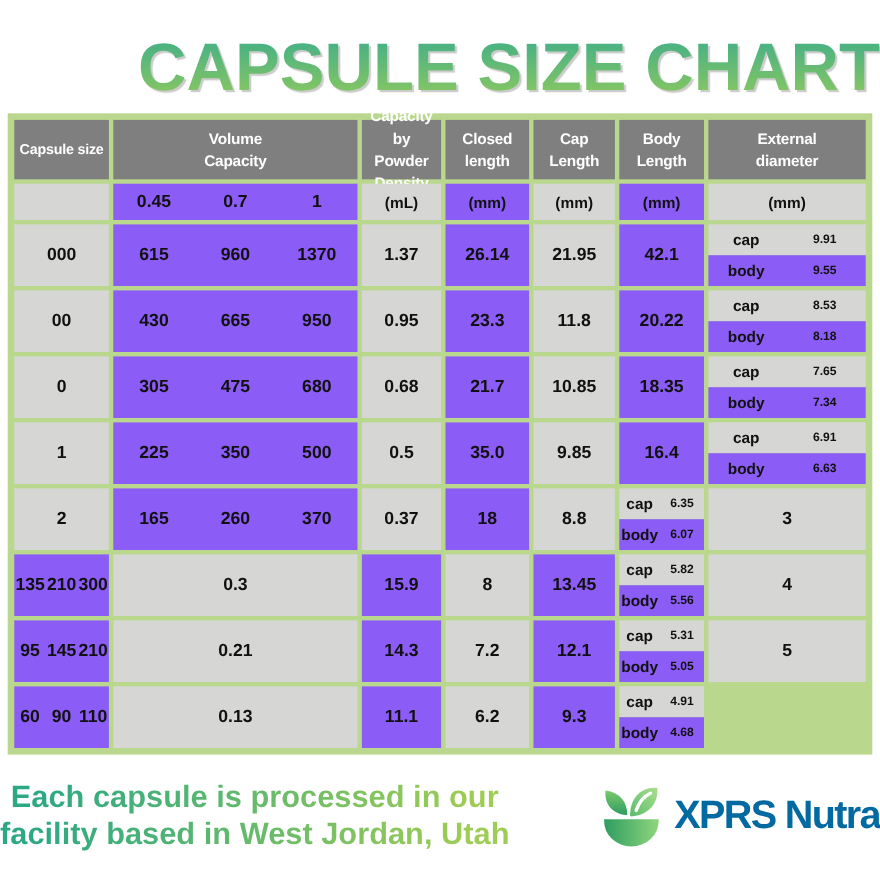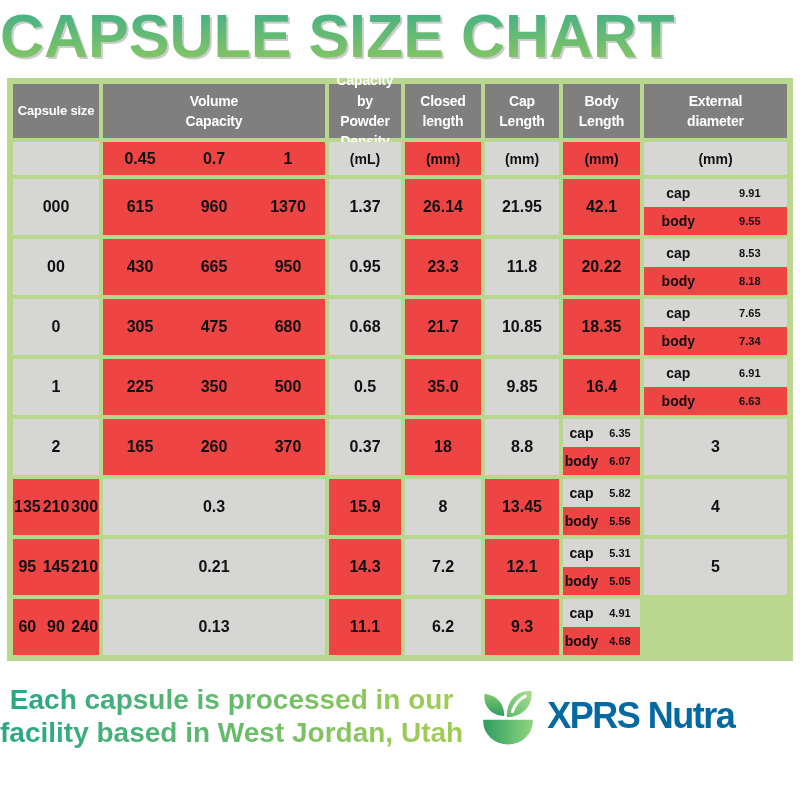--- a/index.html
+++ b/index.html
@@ -1,57 +1,57 @@
 <!DOCTYPE html>
 <html><head>
 <meta charset="utf-8">
 <style>
   * { margin:0; padding:0; box-sizing:border-box; }
   html,body { width:800px; height:800px; background:#ffffff; overflow:hidden;
               font-family:"Liberation Sans", sans-serif; }
 
   
   .title {
-    margin:0 0 6px; text-align:left;
+    margin:25px 0 6px; text-align:right;
     font-size:61px; font-weight:bold; letter-spacing:0px; line-height:72px;
     background:linear-gradient(180deg,#3fae89 8%,#8fc95d 95%);
     -webkit-background-clip:text; background-clip:text; color:transparent;
     filter:drop-shadow(2px 2px 0 rgba(110,110,110,0.35));
     white-space:nowrap;
     text-decoration:underline;
   }
 
   
   .cap-table {
     width:786px; margin:3px auto 18px;
     background:#b9d88d;
     display:grid;
     grid-template-columns:86px 222px 72px 76px 74px 77px 143px;
     grid-template-rows:54px 33px repeat(8,56px);
     gap:4px; padding:6px;
   }
   .cell { display:flex; align-items:center; justify-content:center;
           font-weight:bold; color:#111; text-align:center; }
   .gray  { background:#d6d6d4; }
-  .light { background:#ef4444; }
+  .light { background:#8b5cf6; }
   .hdr   { background:#7f7f7f; color:#ffffff; font-size:14px; line-height:1.45;
            white-space:pre-line; letter-spacing:-0.2px; }
   .hdr-size { font-size:13px; }
   .units { font-size:14px; }
   .num   { font-size:16px; }
   .weight { padding:0; }
   .weight span { flex:1; text-align:center; font-size:16px; font-weight:bold; }
 
   .ext { flex-direction:column; padding:0; background:transparent; }
   .ext-half { flex:1; width:100%; display:flex; align-items:center; }
   .ext-label { flex:0 0 48%; text-align:center; font-size:14px; font-weight:bold; }
   .ext-value { flex:0 0 52%; text-align:center; font-size:11px; font-weight:bold; }
 
   
-  .footer { margin-top:22px; display:flex; align-items:center; justify-content:flex-start; gap:14px; }
+  .footer { margin-top:22px; display:flex; align-items:center; justify-content:space-between; gap:14px; }
   .tagline {
     font-size:28px; font-weight:bold; line-height:1.18; text-align:center;
     white-space:pre-line;
     background:linear-gradient(100deg,#2ca883 8%,#9fcc55 92%);
     -webkit-background-clip:text; background-clip:text; color:transparent;
   }
   .brand { display:flex; align-items:center; gap:8px; }
   .brand-name { font-size:36px; font-weight:bold; color:#0369a1; letter-spacing:-1.5px;
                 white-space:nowrap; }
 </style>
@@ -231,21 +231,21 @@
     <div class="ext-half light">
       <span class="ext-label">body</span>
       <span class="ext-value">5.05</span>
     </div>
   </div>
 
   <div class="cell gray num">5</div>
   <div class="cell light weight">
     <span>60</span>
     <span>90</span>
-    <span>240</span>
+    <span>110</span>
   </div>
   <div class="cell gray num">0.13</div>
   <div class="cell light num">11.1</div>
   <div class="cell gray num">6.2</div>
   <div class="cell light num">9.3</div>
   <div class="cell ext">
     <div class="ext-half gray">
       <span class="ext-label">cap</span>
       <span class="ext-value">4.91</span>
     </div>

